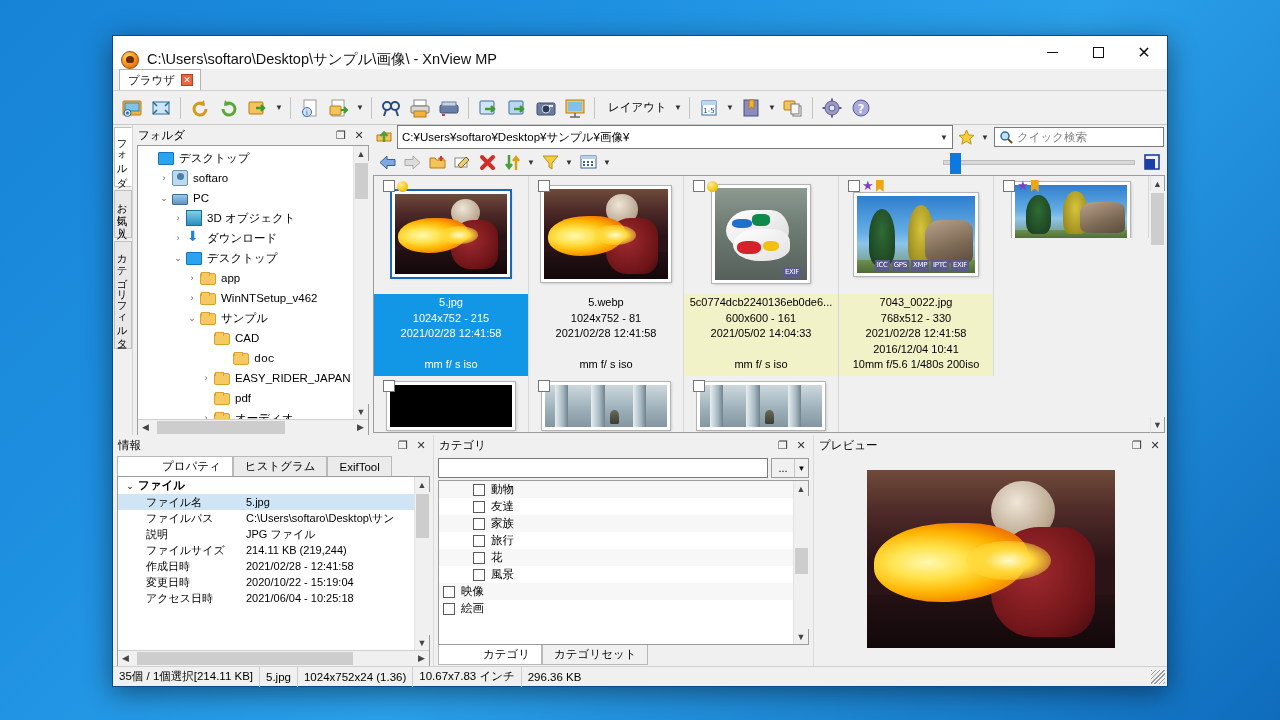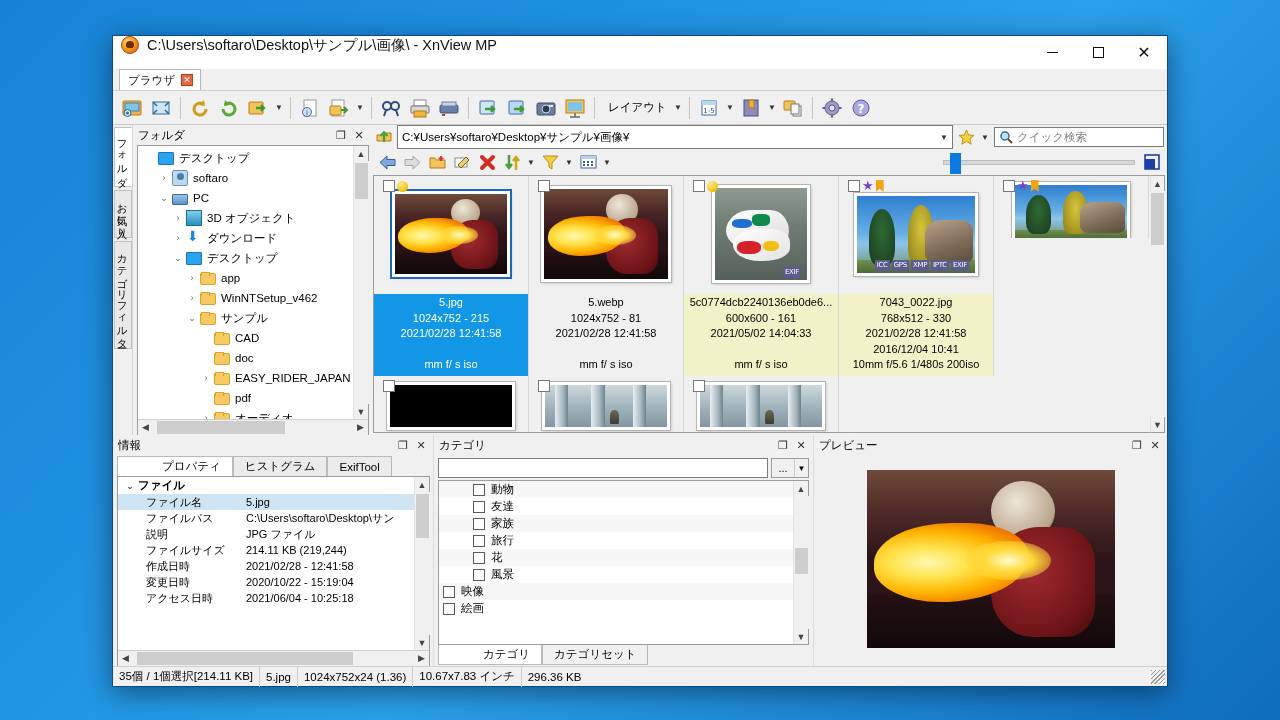--- a/index.html
+++ b/index.html
@@ -19,21 +19,21 @@
     left: 112px; top: 35px;
     width: 1056px; height: 652px;
     background: #f0f0f0;
     border: 1px solid #0a4a8a;
     box-shadow: 0 6px 26px rgba(0,0,0,.45);
     display: flex; flex-direction: column;
   }
   
   .titlebar {
     height: 33px; background: #ffffff;
-    display: flex; align-items: flex-start;
+    display: flex; align-items: flex-end;
     flex: 0 0 33px;
     border-bottom: 0px solid #ddd;
   }
   .title-icon {
     width: 18px; height: 18px; margin-left: 8px; margin-right: 8px;
     border-radius: 50%;
     background: radial-gradient(circle at 35% 30%, #ffd36b 0%, #f59b1e 45%, #d4560d 100%);
     border: 1px solid #a8430a;
     position: relative; flex: 0 0 auto;
   }
@@ -593,21 +593,21 @@
                 <div class="tnode" style="padding-left: 46px;">
                   <span class="tw">⌄</span>
                   <span class="ticon ic-folder"></span>
                   <span class="tlabel">サンプル</span>
                 </div>
                 <div class="tnode" style="padding-left: 60px;">
                   <span class="tw"></span>
                   <span class="ticon ic-folder"></span>
                   <span class="tlabel">CAD</span>
                 </div>
-                <div class="tnode" style="padding-left: 60px;">
+                <div class="tnode" style="padding-left: 79px; font-family: Liberation Mono, monospace;">
                   <span class="tw"></span>
                   <span class="ticon ic-folder"></span>
                   <span class="tlabel">doc</span>
                 </div>
                 <div class="tnode" style="padding-left: 60px;">
                   <span class="tw">›</span>
                   <span class="ticon ic-folder"></span>
                   <span class="tlabel">EASY_RIDER_JAPAN</span>
                 </div>
                 <div class="tnode" style="padding-left: 60px; align-items: center;">

